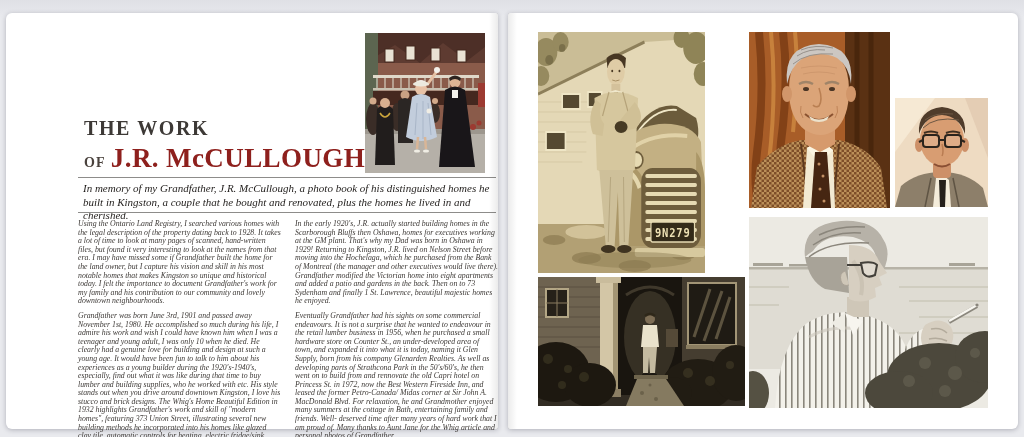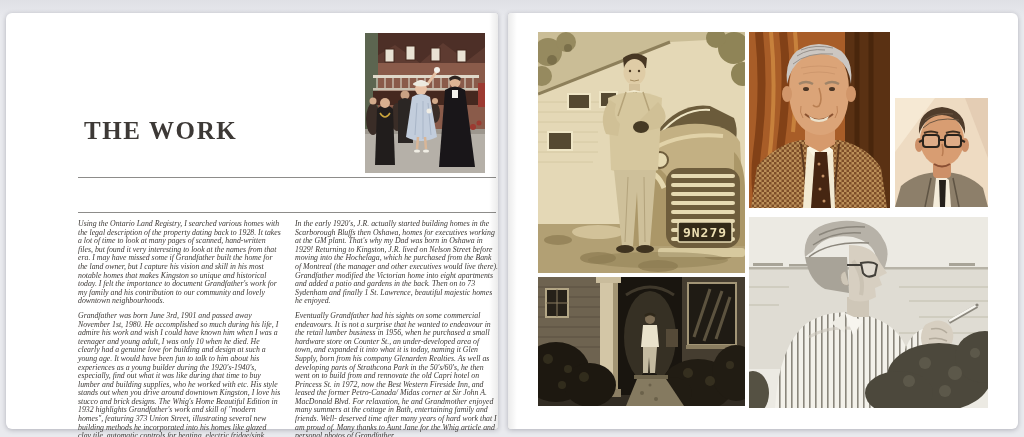--- a/index.html
+++ b/index.html
@@ -12,49 +12,50 @@
     position:absolute;top:13px;height:416px;background:#ffffff;
     box-shadow:0 1px 5px rgba(30,30,50,.28);
   }
   .page-left{left:6px;width:492px;border-radius:6px 2px 2px 6px;}
   .page-right{left:508px;width:510px;border-radius:2px 6px 6px 2px;}
   .page-left::after{content:"";position:absolute;top:0;bottom:0;right:0;width:9px;
     background:linear-gradient(to right,rgba(0,0,0,0),rgba(0,0,0,.08));}
   .page-right::before{content:"";position:absolute;top:0;bottom:0;left:0;width:9px;
     background:linear-gradient(to left,rgba(0,0,0,0),rgba(0,0,0,.08));}
   .abs{position:absolute;}
-  .title1{left:78px;top:104px;font-size:25px;font-weight:bold;letter-spacing:1.6px;color:#3d3936;}
+  .title1{left:78px;top:104px;font-size:20px;font-weight:bold;letter-spacing:1.6px;color:#3d3936;}
   .title2{left:78px;top:130px;font-size:27px;font-weight:bold;letter-spacing:.4px;color:#8e201d;white-space:nowrap;}
   .title2 .of{font-size:14px;letter-spacing:1.2px;color:#4a423d;margin-right:5px;}
   .rule{left:72px;width:418px;height:1px;background:#8d8c8a;}
   .rule-top{top:164px;}
   .rule-bottom{top:199px;}
   .dedication{left:77px;top:169px;width:413px;font-style:italic;font-size:11px;line-height:13.5px;color:#201d1b;}
   .cols{left:72px;top:207px;width:420px;display:flex;gap:14px;}
   .col{width:203px;font-size:7.8px;line-height:8.6px;color:#3c3835;}
   .col p{margin:0 0 6px 0;font-style:italic;}
   .photo{position:absolute;overflow:hidden;background:#ddd;}
   .photo svg{display:block;width:100%;height:100%;}
   
   .ph-queen{left:359px;top:20px;width:120px;height:140px;}
   
-  .ph-car{left:30px;top:19px;width:207px;height:241px;}
+  .ph-car{left:30px;top:19px;width:167px;height:241px;}
   .ph-elder{left:241px;top:19px;width:141px;height:176px;}
   .ph-glasses{left:387px;top:85px;width:93px;height:109px;}
   .ph-porch{left:30px;top:264px;width:207px;height:129px;}
   .ph-smoke{left:241px;top:204px;width:239px;height:191px;}
 </style>
 </head>
 <body>
 
 <div>
 
   <div class="page page-left">
 
     <div class="abs title1">THE WORK</div>
+    <div class="abs title2"><span class="of">OF</span><span>J.R. McCULLOUGH</span></div>
 
     <div class="photo ph-queen">
       <svg viewBox="0 0 120 140" preserveAspectRatio="none">
         <rect width="120" height="140" fill="#8a5b4a"></rect>
         <rect width="120" height="30" fill="#5e3b31"></rect>
         <path d="M0,30 L30,12 55,30 78,10 102,28 120,14 V0 H0 Z" fill="#4d2f27"></path>
         <rect x="0" y="0" width="13" height="96" fill="#5c6550"></rect>
         <g fill="#e9e2d4" stroke="#44291f" stroke-width="1">
           <rect x="20" y="16" width="9" height="13"></rect>
             <rect x="41" y="13" width="9" height="14"></rect>
@@ -94,20 +95,21 @@
         <path d="M84,45 Q90,40 96,45 L95,48 Q90,44 85,48 Z" fill="#2d2420"></path>
         <path d="M80,57 Q90,50 100,57 L110,134 H74 Z" fill="#191619"></path>
         <rect x="87" y="57" width="6" height="8" fill="#f4f2ec"></rect>
         <rect x="113" y="50" width="7" height="24" fill="#9c3a31"></rect>
         <circle cx="108" cy="94" r="3" fill="#9c3a31"></circle>
           <circle cx="114" cy="90" r="2.5" fill="#9c3a31"></circle>
       </svg>
     </div>
 
     <div class="abs rule rule-top"></div>
+    <div class="abs dedication">In memory of my Grandfather, J.R. McCullough, a photo book of his distinguished homes he built in Kingston, a couple that he bought and renovated, plus the homes he lived in and cherished.</div>
     <div class="abs rule rule-bottom"></div>
 
     <div class="abs cols">
       <div class="col">
         <p>Using the Ontario Land Registry, I searched various homes with the legal description of the property dating back to 1928.  It takes a lot of time to look at many pages of scanned, hand-written files, but found it very interesting to look at the names from that era. I may have missed some if Grandfather built the home for the land owner, but I capture his vision and skill in his most notable homes that makes Kingston so unique and historical today.  I felt the importance to document Grandfather's work for my family and his contribution to our community and lovely downtown neighbourhoods.</p>
         <p>Grandfather was born June 3rd, 1901 and passed away November 1st, 1980. He accomplished so much during his life, I admire his work and wish I could have known him when I was a teenager and young adult, I was only 10 when he died.  He clearly had a genuine love for building and design at such a young age.  It would have been fun to talk to him about his experiences as a young builder during the 1920's-1940's, especially, find out what it was like during that time to buy lumber and building supplies, who he worked with etc. His style stands out when you drive around downtown Kingston, I love his stucco and brick designs.  The Whig's Home Beautiful Edition in 1932 highlights Grandfather's work and skill of "modern homes", featuring 373 Union Street, illustrating several new building methods he incorporated into his homes like glazed clay tile, automatic controls for heating, electric fridge/sink combinations.</p>
       </div>
       <div class="col">
         <p>In the early 1920's, J.R. actually started building homes in the Scarborough Bluffs then Oshawa, homes for executives working at the GM plant. That's why my Dad was born in Oshawa in 1929! Returning to Kingston, J.R. lived on Nelson Street before moving into the Hochelaga, which he purchased from the Bank of Montreal (the manager and other executives would live there).  Grandfather modified the Victorian home into eight apartments and added a patio and gardens in the back. Then on to 73 Sydenham and finally 1 St. Lawrence, beautiful majestic homes he enjoyed.</p>
         <p>Eventually Grandfather had his sights on some commercial endeavours.  It is not a surprise that he wanted to endeavour in the retail lumber business in 1956, when he purchased a small hardware store on Counter St., an under-developed area of town, and expanded it into what it is today, naming it Glen Supply, born from his company Glenarden Realties.  As well as developing parts of Strathcona Park in the 50's/60's, he then went on to build from and rennovate the old Capri hotel on Princess St. in 1972, now the Best Western Fireside Inn, and leased the former Petro-Canada/ Midas corner at Sir John A. MacDonald Blvd.  For relaxation, he and Grandmother enjoyed many summers at the cottage in Bath, entertaining family and friends. Well- deserved time after many years of hard work that I am proud of. Many thanks to Aunt Jane for the Whig article and personal photos of Grandfather.</p>

